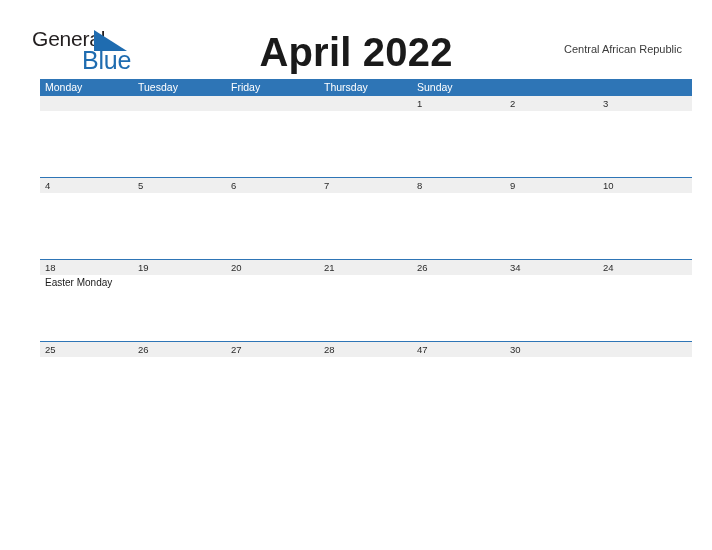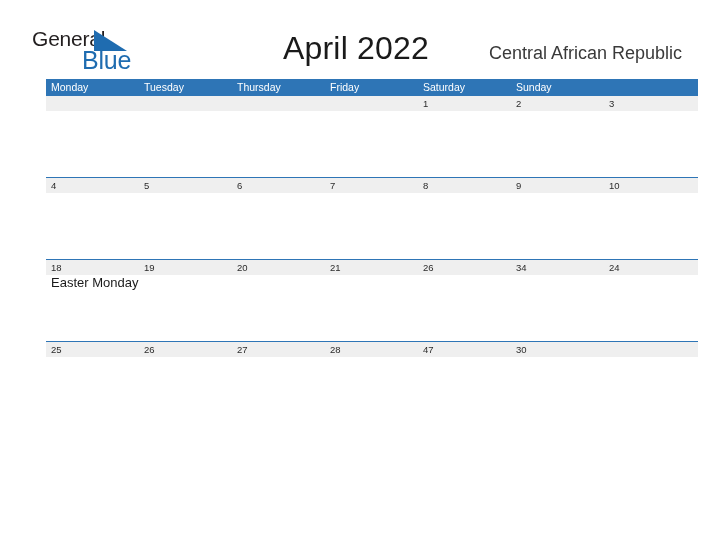--- a/index.html
+++ b/index.html
@@ -64,39 +64,39 @@
     letter-spacing: -0.2px;
     font-family: "Liberation Sans", sans-serif;
   }
 
   .month-title {
     position: absolute;
     left: 0;
     top: 30px;
     width: 712px;
     text-align: center;
-    font-size: 32px;
+    font-size: 40px;
     color: #1a1a1a;
-    font-weight: normal;
+    font-weight: bold;
     letter-spacing: 0.2px;
   }
 
   .country {
     position: absolute;
     right: 30px;
     top: 43px;
-    font-size: 18px;
+    font-size: 11px;
     color: #3a3a3a;
     text-align: right;
   }
 
   
   .calendar {
     position: absolute;
-    left: 46px;
+    left: 40px;
     top: 79px;
     width: 652px;
   }
 
   .dow-row {
     display: flex;
     width: 652px;
     height: 17px;
     background: #2e75b6;
   }
@@ -141,21 +141,21 @@
     width: 652px;
     height: 66px;
     background: #ffffff;
   }
   .event-cell {
     width: 93px;
     flex: 0 0 93px;
     box-sizing: border-box;
     padding-left: 5px;
     padding-top: 2px;
-    font-size: 13px;
+    font-size: 10px;
     line-height: 11px;
     color: #1a1a1a;
     overflow: hidden;
   }
   .event-cell span {
     display: block;
     white-space: nowrap;
   }
 </style>
 </head>
@@ -177,23 +177,22 @@
 
     <div class="month-title">April 2022</div>
 
     <div class="country">Central African Republic</div>
   </div>
 
   <div class="calendar">
     <div class="dow-row" id="dow-row">
         <div class="dow-cell">Monday</div>
         <div class="dow-cell">Tuesday</div>
+        <div class="dow-cell">Friday</div>
         <div class="dow-cell">Thursday</div>
-        <div class="dow-cell">Friday</div>
-        <div class="dow-cell">Saturday</div>
         <div class="dow-cell">Sunday</div>
       </div>
     <div id="weeks-container">
         <div class="week">
           <div class="week-dates">
             <div class="date-cell"></div>
             <div class="date-cell"></div>
             <div class="date-cell"></div>
             <div class="date-cell"></div>
             <div class="date-cell">1</div>

